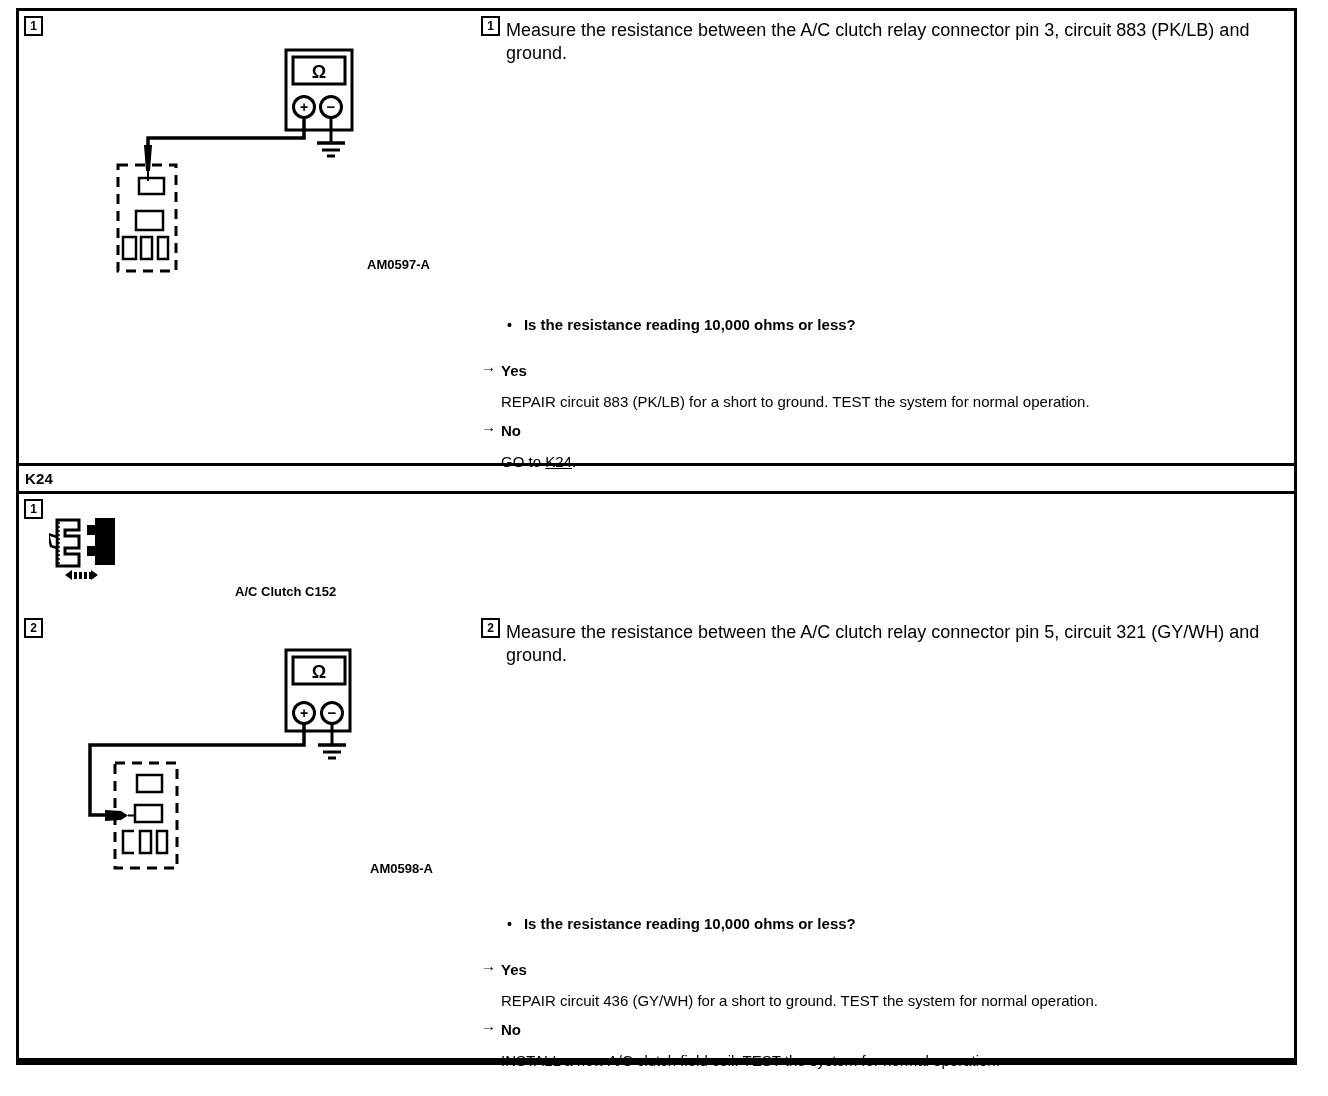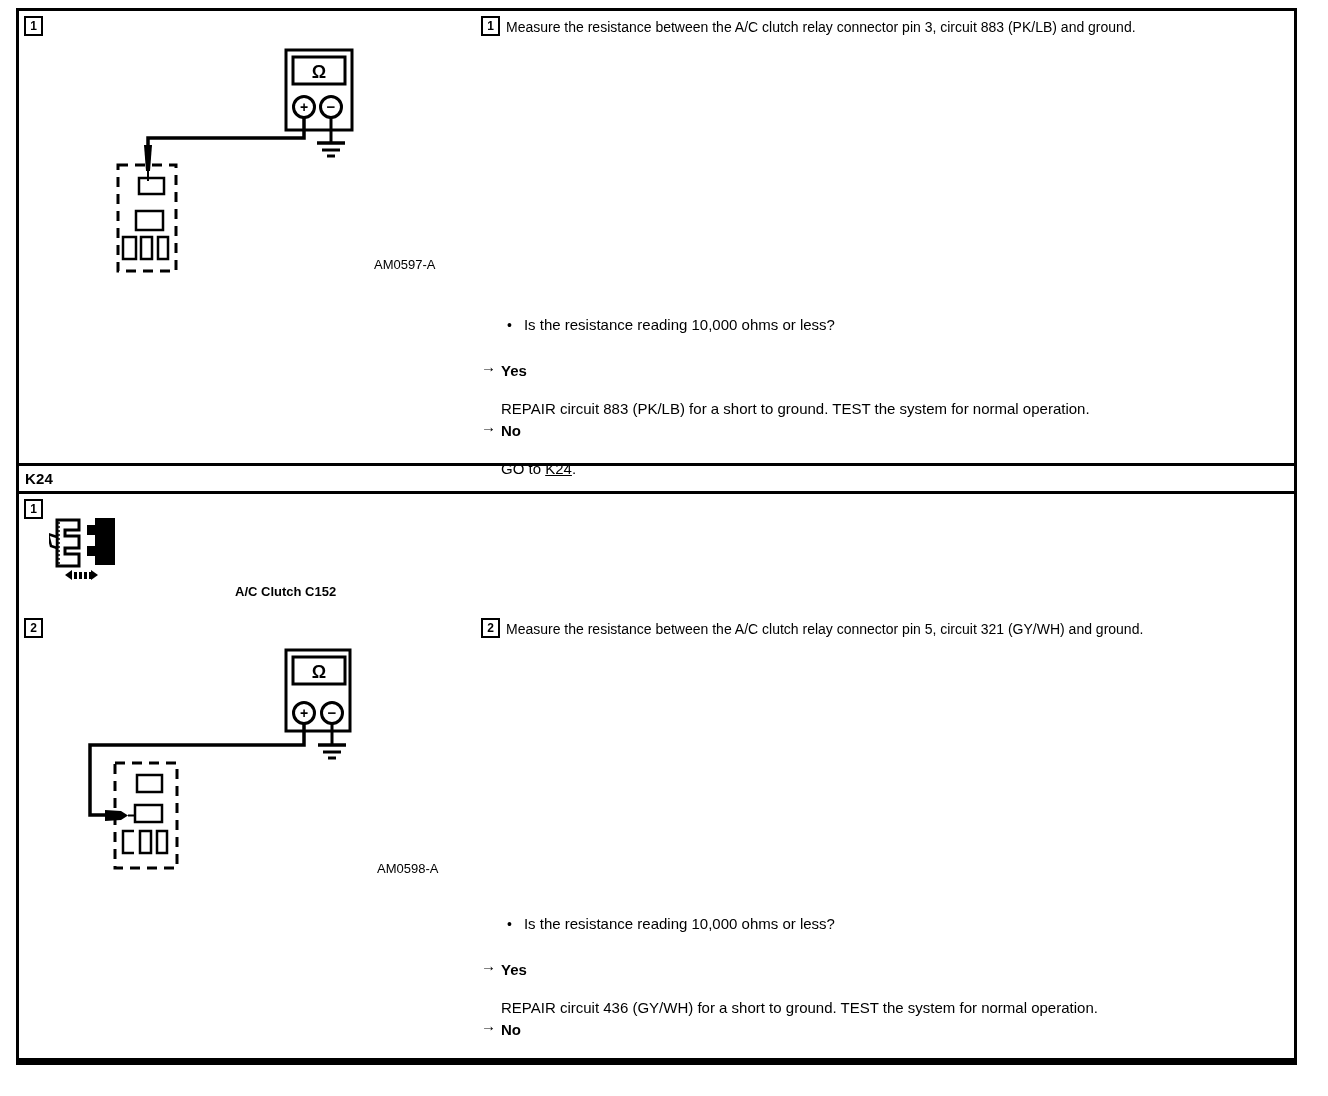--- a/index.html
+++ b/index.html
@@ -10,28 +10,28 @@
   .sec-header{height:25px;border-bottom:3px solid #000;display:flex;align-items:center;
               padding-left:6px;font-size:15px;letter-spacing:.2px;}
   .sec-header.second{border-top:3px solid #000;}
   .sec-header .code{font-weight:700;margin-right:6px;}
   .sec-body{position:relative;background:#fff;}
   .body-k23{height:452px;}
   .body-k24{height:564px;}
   .stepbox{position:absolute;width:15px;height:16px;border:2px solid #000;
            font-size:12px;font-weight:700;display:flex;align-items:center;justify-content:center;
            line-height:1;background:#fff;}
-  .steptext{position:absolute;font-size:14px;width:780px;line-height:1.25;}
-  .question{position:absolute;font-size:15px;font-weight:400;text-align:right;}
+  .steptext{position:absolute;font-size:18px;width:780px;line-height:1.25;}
+  .question{position:absolute;font-size:15px;font-weight:700;text-align:right;}
   .question .bullet{display:inline-block;margin-right:12px;font-size:14px;}
   .answer{position:absolute;font-size:15px;width:790px;}
   .answer .arrow{position:absolute;left:0;top:-4px;font-size:15px;}
   .ans-label{margin-left:20px;font-weight:700;line-height:1.2;}
-  .ans-text{margin-left:20px;margin-top:20px;line-height:1.25;}
-  .figlabel{position:absolute;font-size:13px;font-weight:400;margin-left:7px;}
+  .ans-text{margin-left:20px;margin-top:13px;line-height:1.25;}
+  .figlabel{position:absolute;font-size:13px;font-weight:700;}
   .conn-label{position:absolute;font-size:13px;font-weight:700;margin-left:40px;}
   a.link{color:#000;text-decoration:underline;cursor:pointer;}
   svg{position:absolute;}
   svg text{font-family:"Liberation Sans", sans-serif;}
 </style>
 </head>
 <body>
 
 <div class="page">
   <div class="doc">
@@ -179,17 +179,18 @@
 
       <div class="answer" style="left:462px;top:467px;">
         <span class="arrow">→</span>
         <div class="ans-label">Yes</div>
         <div class="ans-text">REPAIR circuit 436 (GY/WH) for a short to ground. TEST the system for normal operation.</div>
       </div>
 
       <div class="answer" style="left:462px;top:527px;">
         <span class="arrow">→</span>
         <div class="ans-label">No</div>
+        <div class="ans-text">INSTALL a new A/C clutch field coil. TEST the system for normal operation.</div>
       </div>
     </div>
 
   </div>
 </div>
 
 </body></html>

